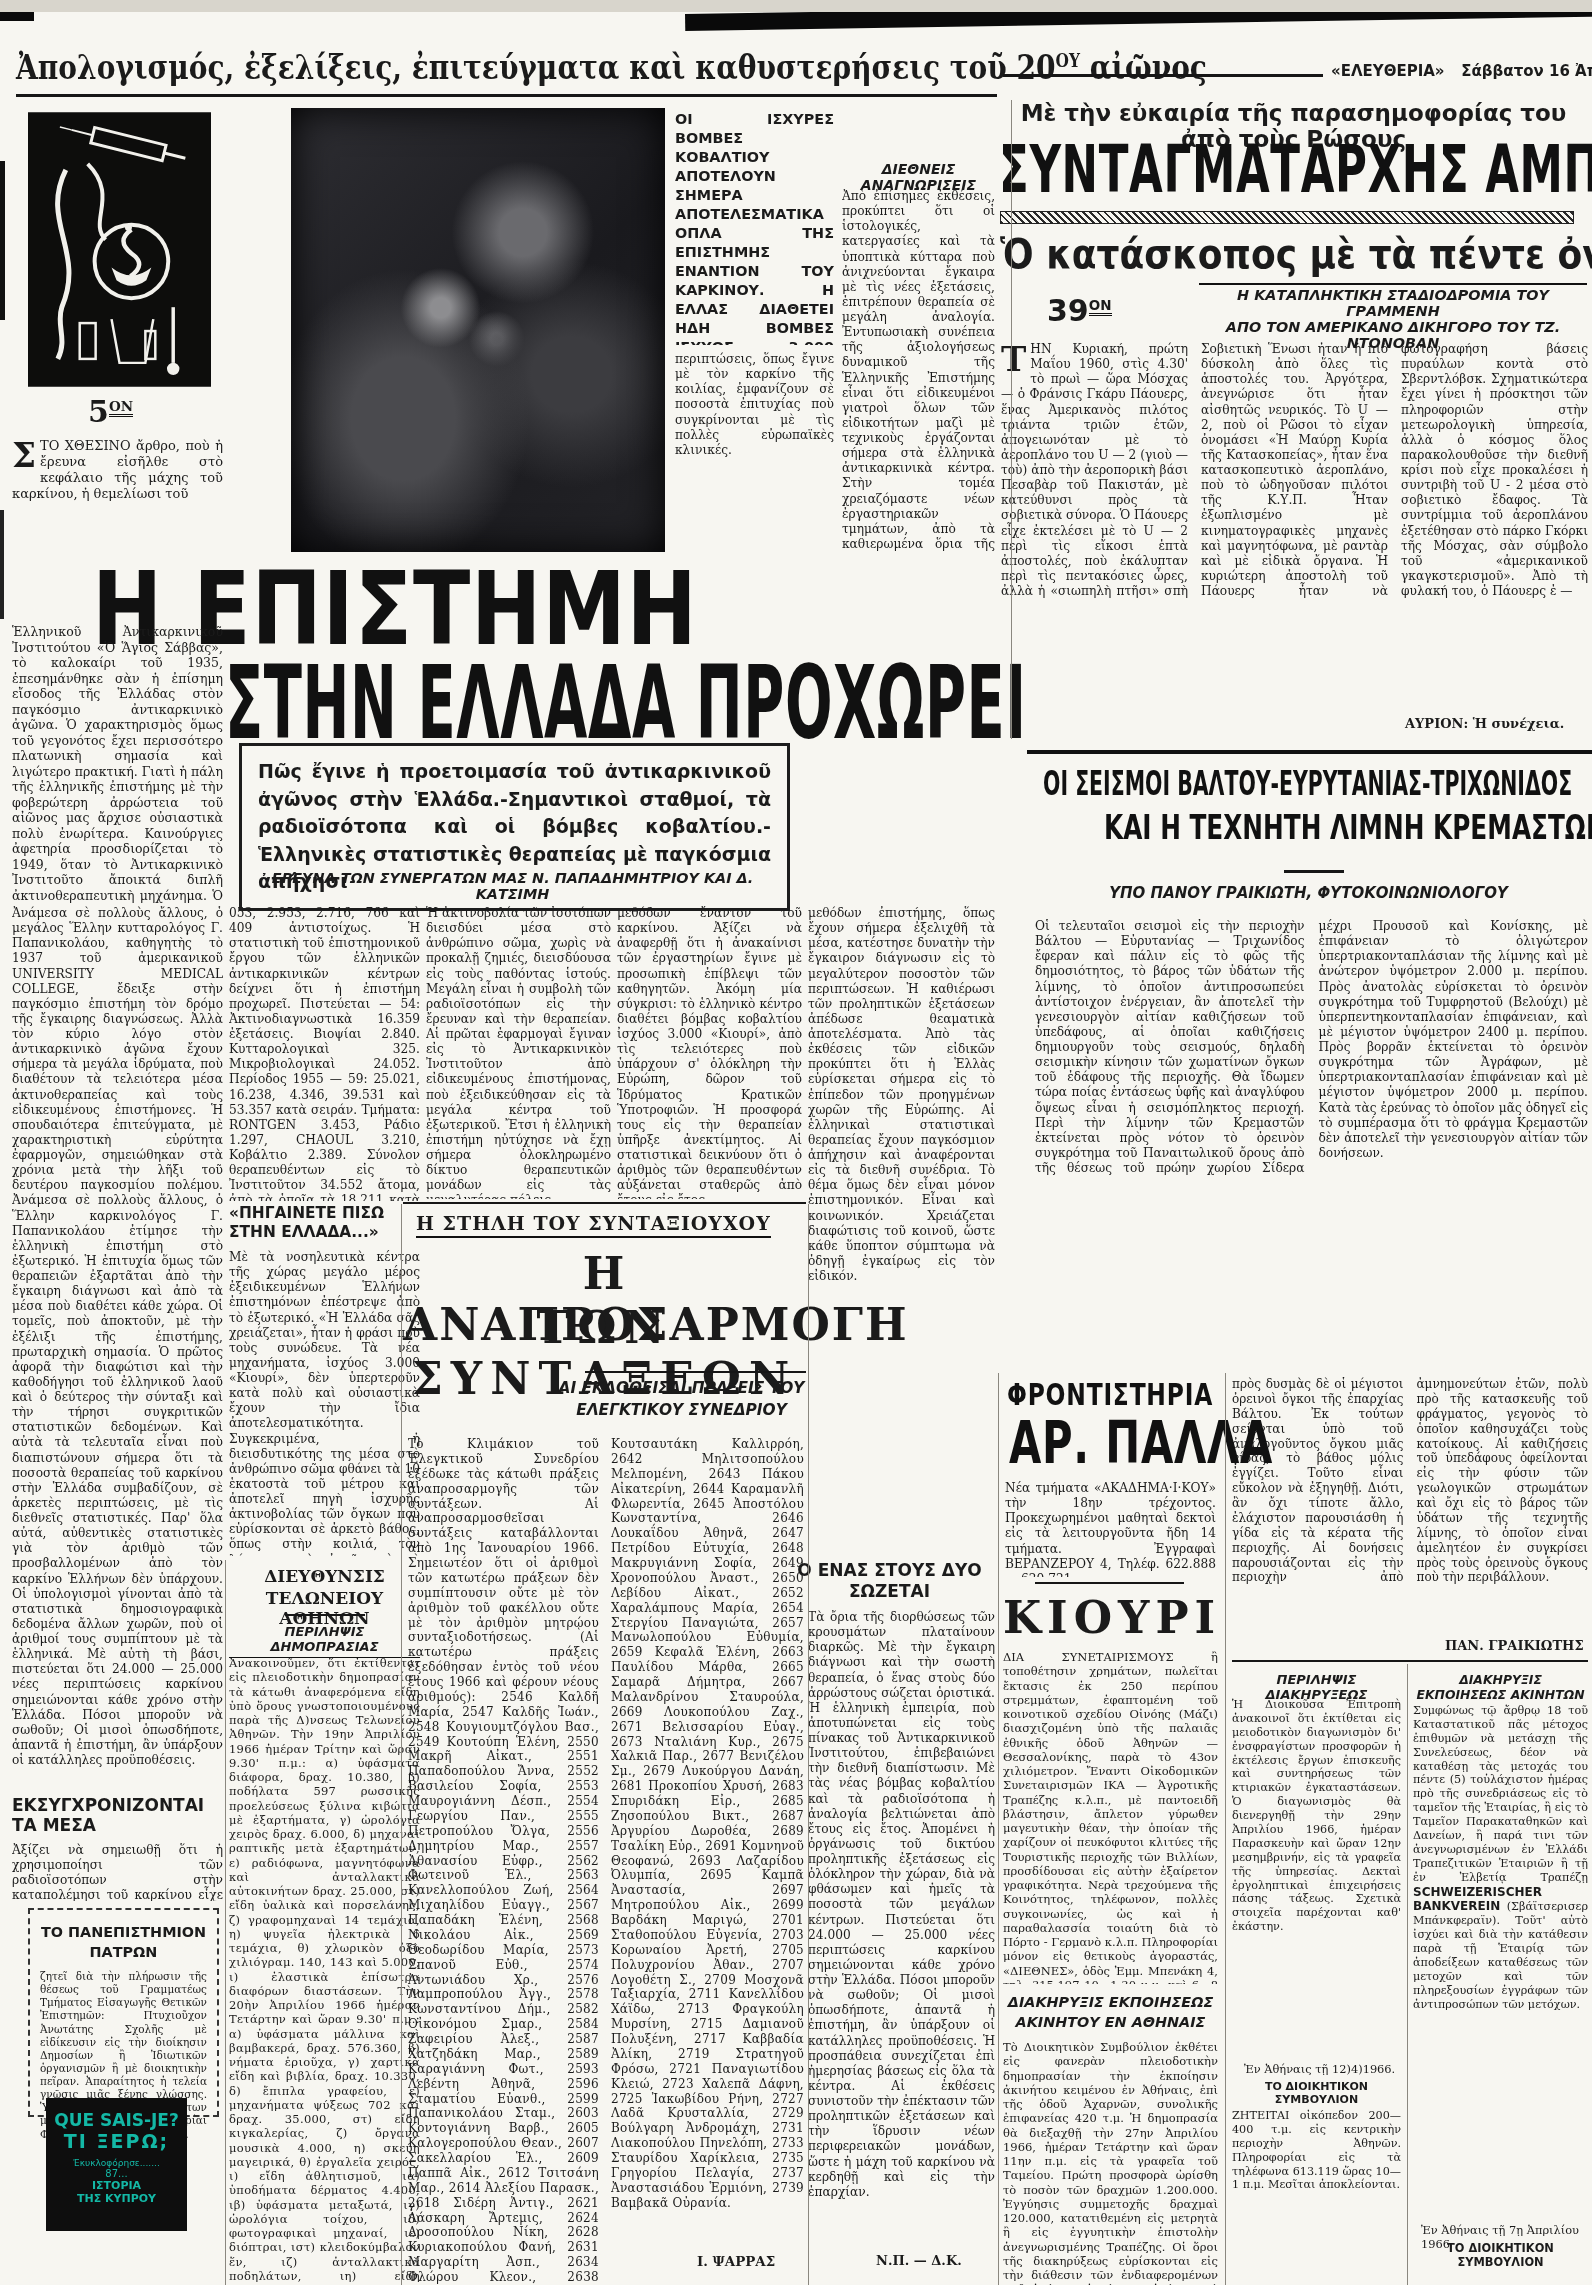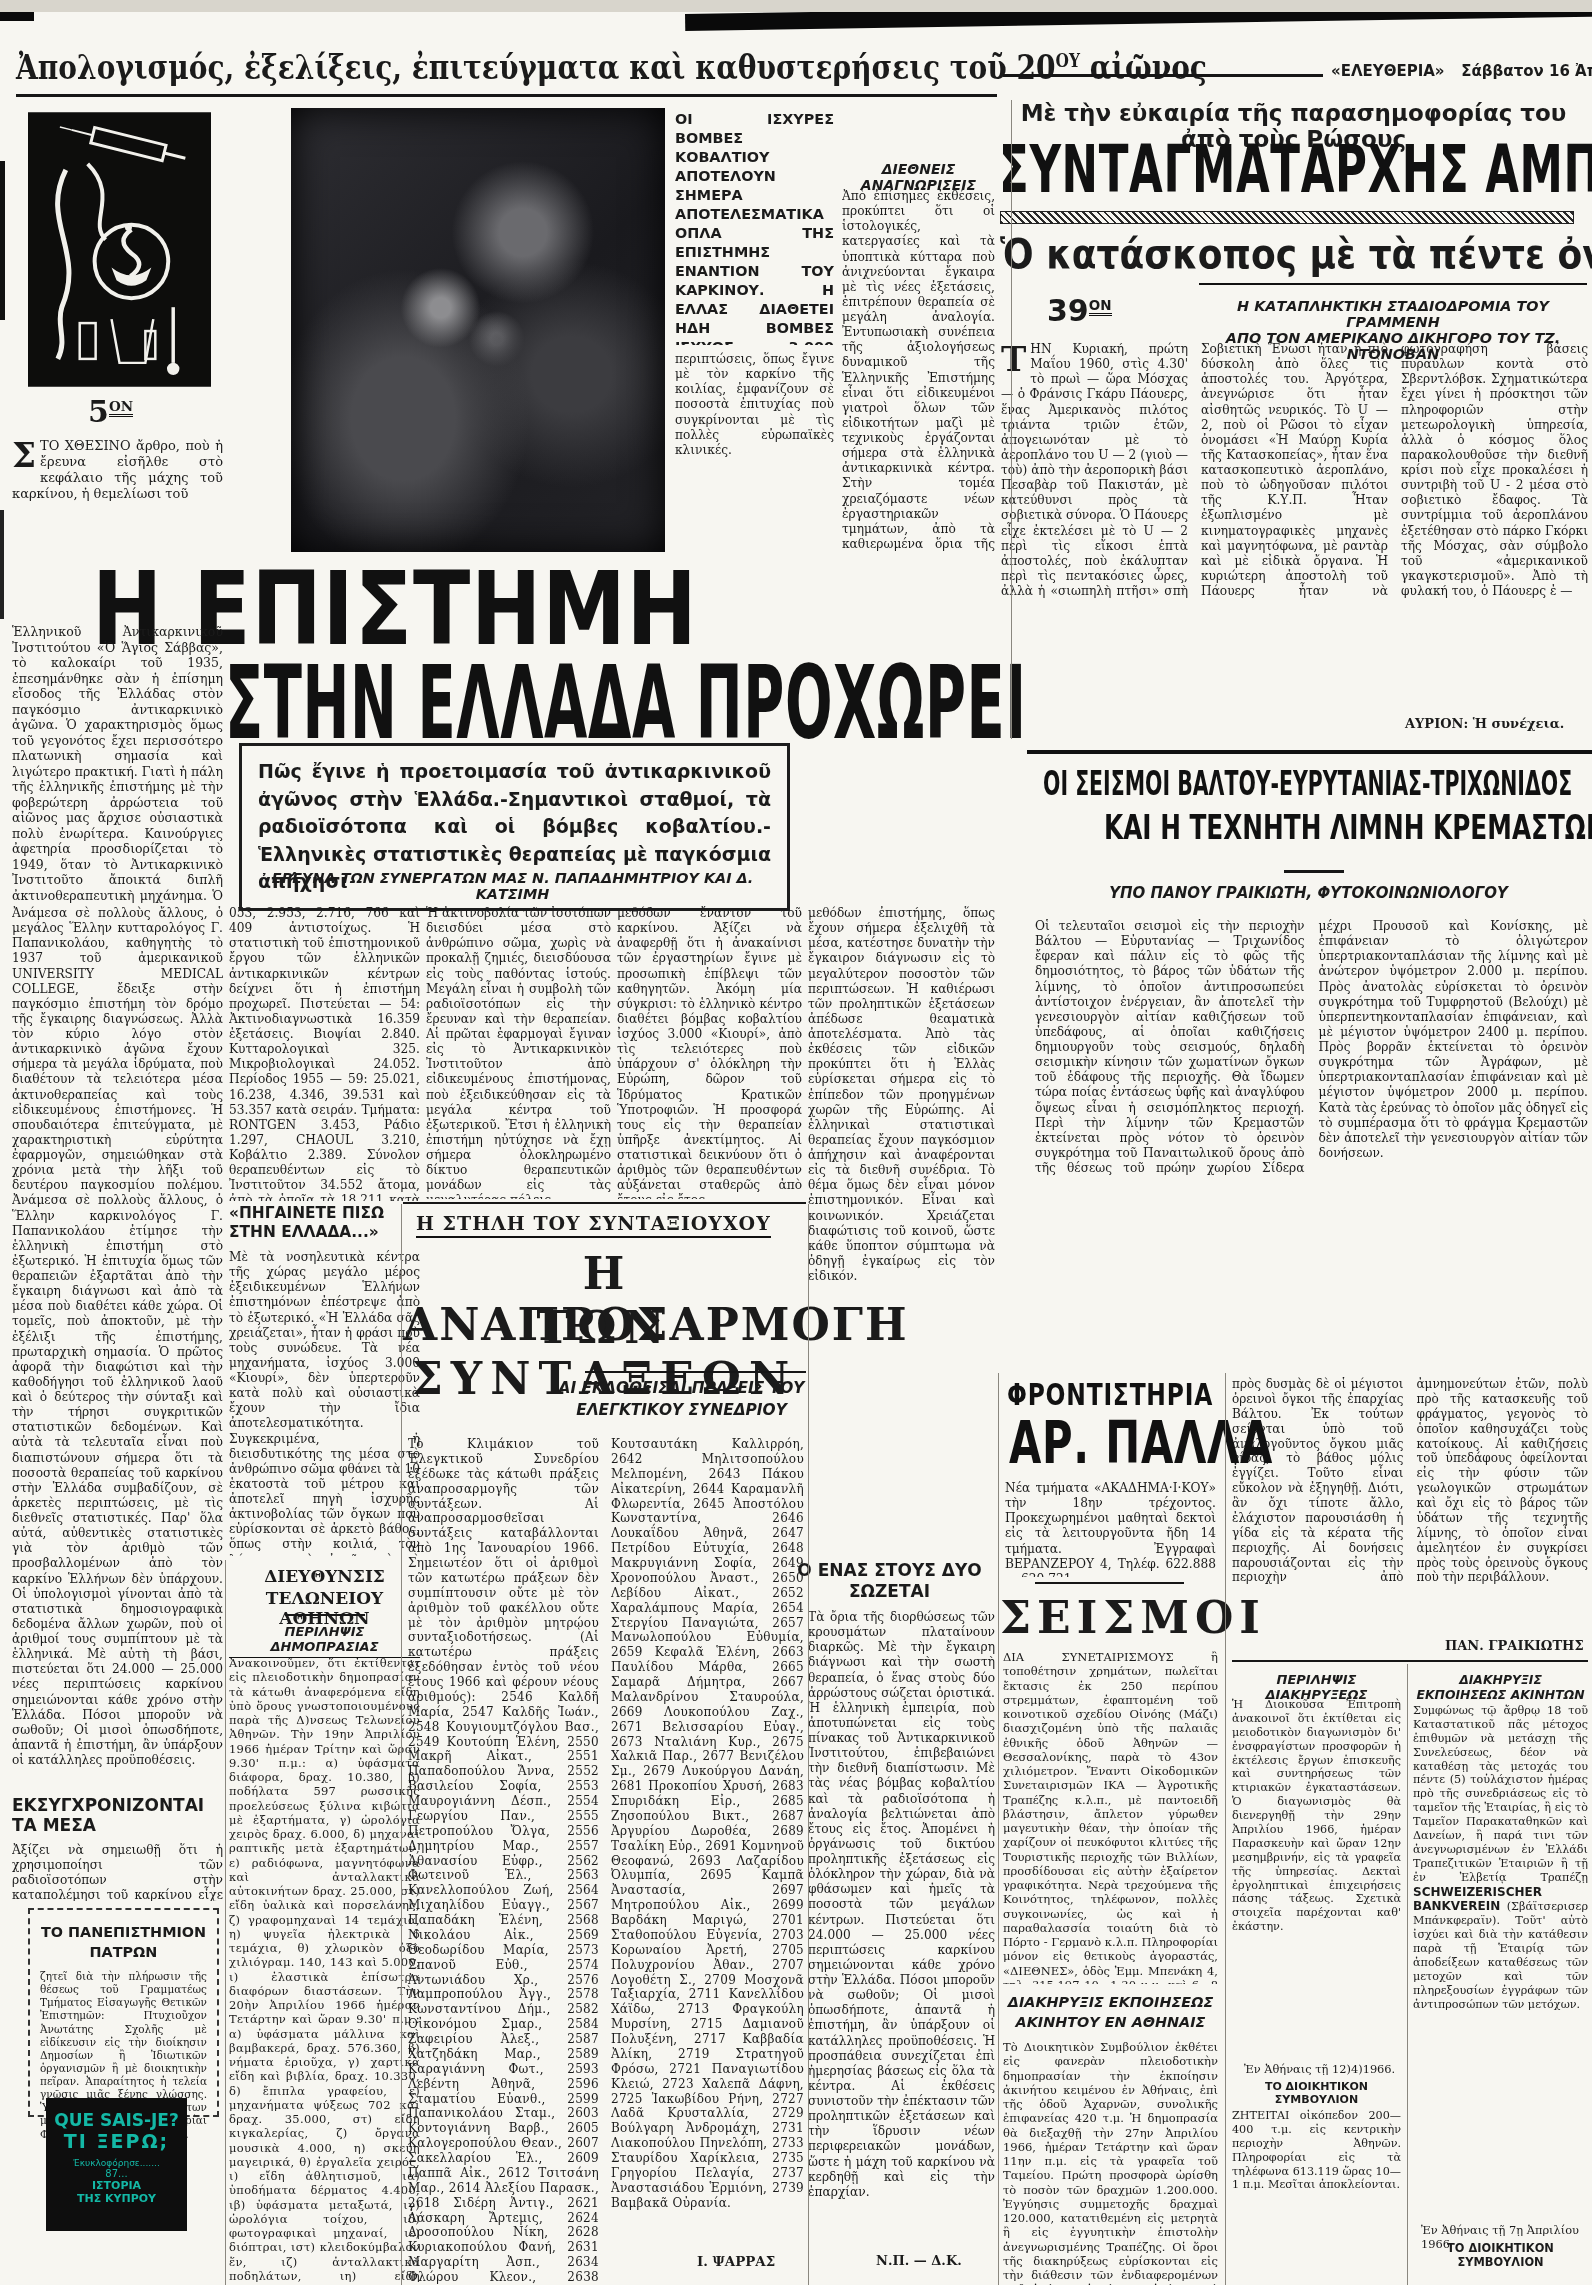--- a/index.html
+++ b/index.html
@@ -59,21 +59,21 @@
   </div>
 
   <div class="abs sans b ctr" style="left:1000px;top:88px;width:587px;font-size:23px;">Μὲ τὴν εὐκαιρία τῆς παρασημοφορίας του ἀπὸ τοὺς Ρώσους</div>
   <div class="headline-black" style="left:999px;top:119px;font-size:66px;transform:scaleX(0.66);">ΣΥΝΤΑΓΜΑΤΑΡΧΗΣ ΑΜΠΕΛ</div>
   <div class="hatch" style="left:1000px;top:199px;width:572px;"></div>
   <div class="abs sans" style="left:1000px;top:219px;width:587px;font-size:40px;font-weight:600;white-space:nowrap;transform:scaleX(0.90);transform-origin:left top;">Ὁ κατάσκοπος μὲ τὰ πέντε ὀνόματα</div>
 
   <div class="abs sans b" style="left:1047px;top:281px;font-size:30px;">
     <span>39</span><span class="sup">ΟΝ</span>
   </div>
-  <div class="abs" style="left:1199px;top:271px;width:388px;border-top:2px solid #111;padding-top:13px;">
+  <div class="abs" style="left:1199px;top:271px;width:388px;border-top:2px solid #111;padding-top:2px;">
     <div class="smallhead i" style="font-size:14.4px;">Η ΚΑΤΑΠΛΗΚΤΙΚΗ ΣΤΑΔΙΟΔΡΟΜΙΑ ΤΟΥ ΓΡΑΜΜΕΝΗ</div>
     <div class="smallhead i" style="font-size:14.4px;">ΑΠΟ ΤΟΝ ΑΜΕΡΙΚΑΝΟ ΔΙΚΗΓΟΡΟ ΤΟΥ ΤΖ. ΝΤΟΝΟΒΑΝ</div>
   </div>
 
   <div class="tx" style="left:1001px;top:330px;width:587px;height:396px;column-count:3;column-gap:13px;">
     <span class="dropcap">Τ</span><span>ΗΝ Κυριακή, πρώτη Μαΐου 1960, στὶς 4.30' τὸ πρωὶ — ὥρα Μόσχας — ὁ Φράνσις Γκάρυ Πάουερς, ἕνας Ἀμερικανὸς πιλότος τριάντα τριῶν ἐτῶν, ἀπογειωνόταν μὲ τὸ ἀεροπλάνο του U — 2 (γιοὺ — τοὺ) ἀπὸ τὴν ἀεροπορικὴ βάσι Πεσαβὰρ τοῦ Πακιστάν, μὲ κατεύθυνσι πρὸς τὰ σοβιετικὰ σύνορα. Ὁ Πάουερς εἶχε ἐκτελέσει μὲ τὸ U — 2 περὶ τὶς εἴκοσι ἑπτὰ ἀποστολές, ποὺ ἐκάλυπταν περὶ τὶς πεντακόσιες ὧρες, ἀλλὰ ἡ «σιωπηλὴ πτῆσι» σπὴ Σοβιετικὴ Ἕνωσι ἦταν ἡ πιὸ δύσκολη ἀπὸ ὅλες τὶς ἀποστολές του. Ἀργότερα, ἀνεγνώρισε ὅτι ἦταν αἰσθητῶς νευρικός. Τὸ U — 2, ποὺ οἱ Ρῶσοι τὸ εἶχαν ὀνομάσει «Ἡ Μαύρη Κυρία τῆς Κατασκοπείας», ἦταν ἕνα κατασκοπευτικὸ ἀεροπλάνο, ποὺ τὸ ὡδηγοῦσαν πιλότοι τῆς Κ.Υ.Π. Ἦταν ἐξωπλισμένο μὲ κινηματογραφικὲς μηχανὲς καὶ μαγνητόφωνα, μὲ ραντὰρ καὶ μὲ εἰδικὰ ὄργανα. Ἡ κυριώτερη ἀποστολὴ τοῦ Πάουερς ἦταν νὰ φωτογραφήση βάσεις πυραύλων κοντὰ στὸ Σβερντλόβσκ. Σχηματικώτερα ἔχει γίνει ἡ πρόσκτησι τῶν πληροφοριῶν στὴν μετεωρολογικὴ ὑπηρεσία, ἀλλὰ ὁ κόσμος ὅλος παρακολουθοῦσε τὴν διεθνῆ κρίσι ποὺ εἶχε προκαλέσει ἡ συντριβὴ τοῦ U - 2 μέσα στὸ σοβιετικὸ ἔδαφος. Τὰ συντρίμμια τοῦ ἀεροπλάνου ἐξετέθησαν στὸ πάρκο Γκόρκι τῆς Μόσχας, σὰν σύμβολο τοῦ «ἀμερικανικοῦ γκαγκστερισμοῦ».  Ἀπὸ τὴ φυλακή του, ὁ Πάουερς ἐ —</span>
   </div>
   <div class="abs b" style="left:1405px;top:704px;font-size:13px;">ΑΥΡΙΟΝ: Ἡ συνέχεια.</div>
 
   <div class="abs" style="left:28px;top:100px;">
@@ -167,21 +167,21 @@
   <div class="abs serif b ctr" style="left:229px;top:1576px;width:191px;font-size:17px;">ΤΕΛΩΝΕΙΟΥ ΑΘΗΝΩΝ</div>
   <div class="rule-h" style="left:285px;top:1602px;width:80px;height:2px;"></div>
   <div class="abs smallhead" style="left:229px;top:1612px;width:191px;font-size:13px;border-bottom:1px solid #111;padding-bottom:3px;">ΠΕΡΙΛΗΨΙΣ ΔΗΜΟΠΡΑΣΙΑΣ</div>
   <div class="tx num" style="left:229px;top:1644px;width:191px;height:629px;font-size:11.5px;">Ἀνακοινοῦμεν, ὅτι ἐκτίθενται εἰς πλειοδοτικὴν δημοπρασίαν τὰ κάτωθι ἀναφερόμενα εἴδη ὑπὸ ὅρους γνωστοποιουμένους παρὰ τῆς Δ)νσεως Τελωνείου Ἀθηνῶν.  Τὴν 19ην Ἀπριλίου 1966 ἡμέραν Τρίτην καὶ ὥραν 9.30' π.μ.: α) ὑφάσματα διάφορα, δραχ. 10.380, β) ποδήλατα 597 ρωσσικῆς προελεύσεως ξύλινα κιβώτια μὲ ἐξαρτήματα, γ) ὡρολόγια χειρὸς δραχ. 6.000, δ) μηχαναὶ ραπτικῆς μετὰ ἐξαρτημάτων, ε) ραδιόφωνα, μαγνητόφωνα καὶ ἀνταλλακτικὰ αὐτοκινήτων δραχ. 25.000, στ) εἴδη ὑαλικὰ καὶ πορσελάνης, ζ) γραφομηχαναὶ 14 τεμάχια, η) ψυγεῖα ἠλεκτρικὰ 6 τεμάχια, θ) χλωρικὸν ὀξὺ χιλιόγραμ. 140, 143 καὶ 5.000, ι) ἐλαστικὰ ἐπίσωτρα διαφόρων διαστάσεων.  Τὴν 20ὴν Ἀπριλίου 1966 ἡμέραν Τετάρτην καὶ ὥραν 9.30' π.μ.: α) ὑφάσματα μάλλινα καὶ βαμβακερά, δραχ. 576.360, β) νήματα ἐριοῦχα, γ) χαρτικὰ εἴδη καὶ βιβλία, δραχ. 10.330, δ) ἔπιπλα γραφείου, ε) μηχανήματα ψύξεως 702 καὶ δραχ. 35.000, στ) εἴδη κιγκαλερίας, ζ) ὄργανα μουσικὰ 4.000, η) σκεύη μαγειρικά, θ) ἐργαλεῖα χειρός, ι) εἴδη ἀθλητισμοῦ, ια) ὑποδήματα δέρματος 4.400, ιβ) ὑφάσματα μεταξωτά, ιγ) ὡρολόγια τοίχου, ιδ) φωτογραφικαὶ μηχαναί, ιε) διόπτραι, ιστ) κλειδοκύμβαλον ἕν, ιζ) ἀνταλλακτικὰ ποδηλάτων, ιη) εἴδη καλλωπισμοῦ δραχ. 8.500, ιθ) ἠλεκτρικαὶ συσκευαὶ διάφοροι, κ) λοιπὰ εἴδη ὡς ὁ πίναξ ὁ ἀνηρτημένος εἰς τὸ κατάστημα.  Οἱ βουλόμενοι δύνανται νὰ λάβουν γνῶσιν τῶν ὅρων καὶ νὰ ἐξετάσουν τὰ εἴδη καθ' ἑκάστην 11—1 μ.μ.  Ἀθῆναι τῇ 14 Ἀπριλίου 1966.  Ὁ Διευθυντὴς Ν. ΣΩΤΗΡΙΟΥ</div>
 
   <div class="headline-black ctr" style="left:1007px;top:1365px;font-size:30px;transform:scaleX(0.78);">ΦΡΟΝΤΙΣΤΗΡΙΑ</div>
   <div class="headline-black" style="left:1009px;top:1397px;font-size:58px;transform:scaleX(0.72);">ΑΡ. ΠΑΛΛΑ</div>
   <div class="tx" style="left:1005px;top:1469px;width:211px;height:96px;font-size:12.2px;">Νέα τμήματα «ΑΚΑΔΗΜΑ·Ι·ΚΟΥ» τὴν 18ην τρέχοντος. Προκεχωρημένοι μαθηταὶ δεκτοὶ εἰς τὰ λειτουργοῦντα ἤδη 14 τμήματα. Ἐγγραφαὶ ΒΕΡΑΝΖΕΡΟΥ 4, Τηλέφ. 622.888 — 620.721.</div>
   <div class="rule-h" style="left:1035px;top:1570px;width:149px;height:2px;"></div>
 
-  <div class="abs serif b ctr" style="left:1000px;top:1580px;width:224px;font-size:44px;letter-spacing:6px;">ΣΕΙΣΜΟΙ</div>
+  <div class="abs serif b ctr" style="left:1000px;top:1580px;width:224px;font-size:44px;letter-spacing:6px;">ΚΙΟΥΡΙ</div>
   <div class="tx" style="left:1003px;top:1638px;width:215px;height:334px;font-size:11.5px;">ΔΙΑ ΣΥΝΕΤΑΙΡΙΣΜΟΥΣ ἢ τοποθέτησιν χρημάτων, πωλεῖται ἔκτασις ἐκ 250 περίπου στρεμμάτων, ἐφαπτομένη τοῦ κοινοτικοῦ σχεδίου Οἰνόης (Μάζι) διασχιζομένη ὑπὸ τῆς παλαιᾶς ἐθνικῆς ὁδοῦ Ἀθηνῶν — Θεσσαλονίκης, παρὰ τὸ 43ον χιλιόμετρον. Ἔναντι Οἰκοδομικῶν Συνεταιρισμῶν ΙΚΑ — Ἀγροτικῆς Τραπέζης κ.λ.π., μὲ παντοειδῆ βλάστησιν, ἄπλετον γύρωθεν μαγευτικὴν θέαν, τὴν ὁποίαν τῆς χαρίζουν οἱ πευκόφυτοι κλιτύες τῆς Τουριστικῆς περιοχῆς τῶν Βιλλίων, προσδίδουσαι εἰς αὐτὴν ἐξαίρετον γραφικότητα. Νερὰ τρεχούμενα τῆς Κοινότητος, τηλέφωνον, πολλὲς συγκοινωνίες, ὡς καὶ ἡ παραθαλασσία τοιαύτη διὰ τὸ Πόρτο - Γερμανὸ κ.λ.π. Πληροφορίαι μόνον εἰς θετικοὺς ἀγοραστάς, «ΔΙΕΘΝΕΣ», ὁδὸς Ἐμμ. Μπενάκη 4, τηλ. 315.197 10—1.30 μ.μ. καὶ 6—8 μ.μ. Μεσῖται δεκτοί.</div>
 
   <div class="abs smallhead" style="left:1003px;top:1982px;width:215px;font-size:14.4px;">ΔΙΑΚΗΡΥΞΙΣ ΕΚΠΟΙΗΣΕΩΣ</div>
   <div class="abs smallhead" style="left:1003px;top:2002px;width:215px;font-size:14.4px;">ΑΚΙΝΗΤΟΥ ΕΝ ΑΘΗΝΑΙΣ</div>
   <div class="tx" style="left:1003px;top:2028px;width:215px;height:245px;font-size:11.5px;">Τὸ Διοικητικὸν Συμβούλιον ἐκθέτει εἰς φανερὰν πλειοδοτικὴν δημοπρασίαν τὴν ἐκποίησιν ἀκινήτου κειμένου ἐν Ἀθήναις, ἐπὶ τῆς ὁδοῦ Ἀχαρνῶν, συνολικῆς ἐπιφανείας 420 τ.μ. Ἡ δημοπρασία θὰ διεξαχθῇ τὴν 27ην Ἀπριλίου 1966, ἡμέραν Τετάρτην καὶ ὥραν 11ην π.μ. εἰς τὰ γραφεῖα τοῦ Ταμείου. Πρώτη προσφορὰ ὡρίσθη τὸ ποσὸν τῶν δραχμῶν 1.200.000. Ἐγγύησις συμμετοχῆς δραχμαὶ 120.000, κατατιθεμένη εἰς μετρητὰ ἢ εἰς ἐγγυητικὴν ἐπιστολὴν ἀνεγνωρισμένης Τραπέζης. Οἱ ὅροι τῆς διακηρύξεως εὑρίσκονται εἰς τὴν διάθεσιν τῶν ἐνδιαφερομένων καθ' ἑκάστην ἐργάσιμον ἡμέραν καὶ ὥρας 9—1. Πληροφορίαι εἰς τὰ τηλέφωνα 615.441 καὶ 615.442, ἐσωτερικὸν 27. Τὰ κηρύκεια καὶ λοιπὰ ἔξοδα βαρύνουν τὸν τελευταῖον πλειοδότην.</div>
 
   <div class="abs smallhead" style="left:1232px;top:1660px;width:169px;font-size:13px;">ΠΕΡΙΛΗΨΙΣ ΔΙΑΚΗΡΥΞΕΩΣ</div>
   <div class="tx" style="left:1232px;top:1686px;width:169px;height:358px;font-size:11.2px;">Ἡ Διοικοῦσα Ἐπιτροπὴ ἀνακοινοῖ ὅτι ἐκτίθεται εἰς μειοδοτικὸν διαγωνισμὸν δι' ἐνσφραγίστων προσφορῶν ἡ ἐκτέλεσις ἔργων ἐπισκευῆς καὶ συντηρήσεως τῶν κτιριακῶν ἐγκαταστάσεων. Ὁ διαγωνισμὸς θὰ διενεργηθῇ τὴν 29ην Ἀπριλίου 1966, ἡμέραν Παρασκευὴν καὶ ὥραν 12ην μεσημβρινήν, εἰς τὰ γραφεῖα τῆς ὑπηρεσίας. Δεκταὶ ἐργοληπτικαὶ ἐπιχειρήσεις πάσης τάξεως. Σχετικὰ στοιχεῖα παρέχονται καθ' ἑκάστην.</div>
   <div class="abs" style="left:1244px;top:2050px;font-size:11.4px;">Ἐν Ἀθήναις τῇ 12)4)1966.</div>
   <div class="abs sans b" style="left:1232px;top:2068px;width:169px;font-size:11px;text-align:center;">ΤΟ ΔΙΟΙΚΗΤΙΚΟΝ ΣΥΜΒΟΥΛΙΟΝ</div>

